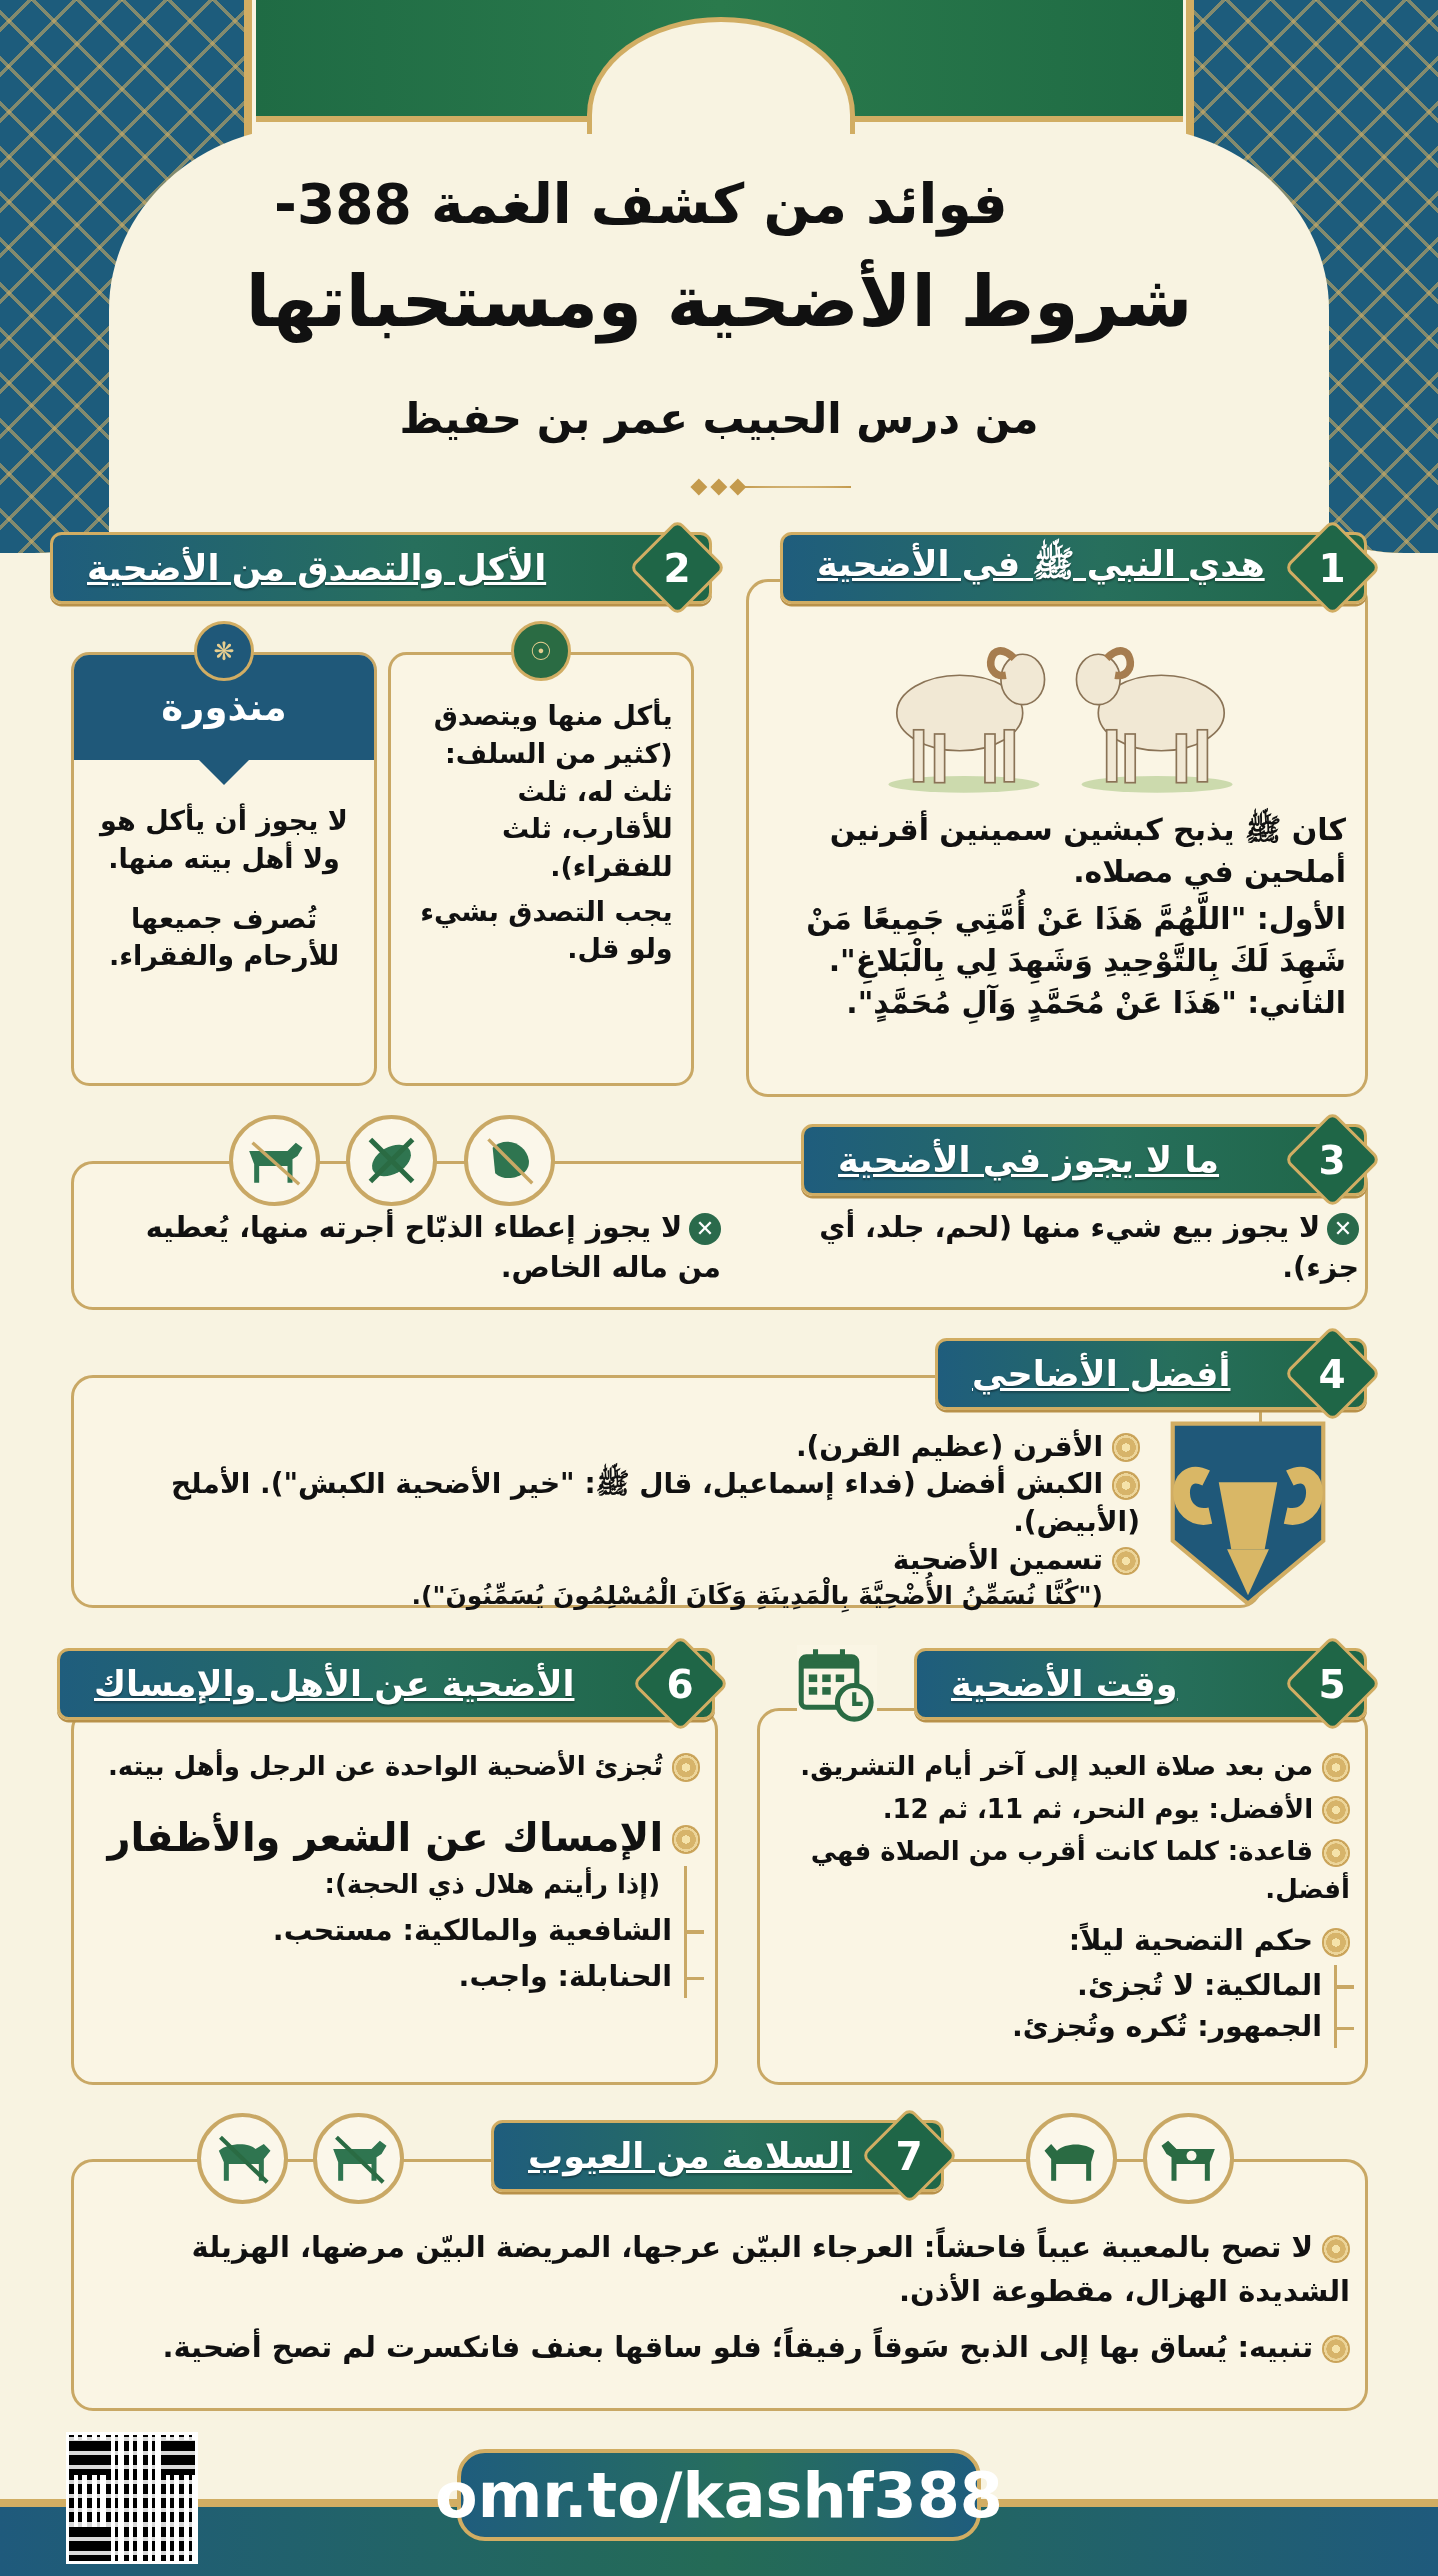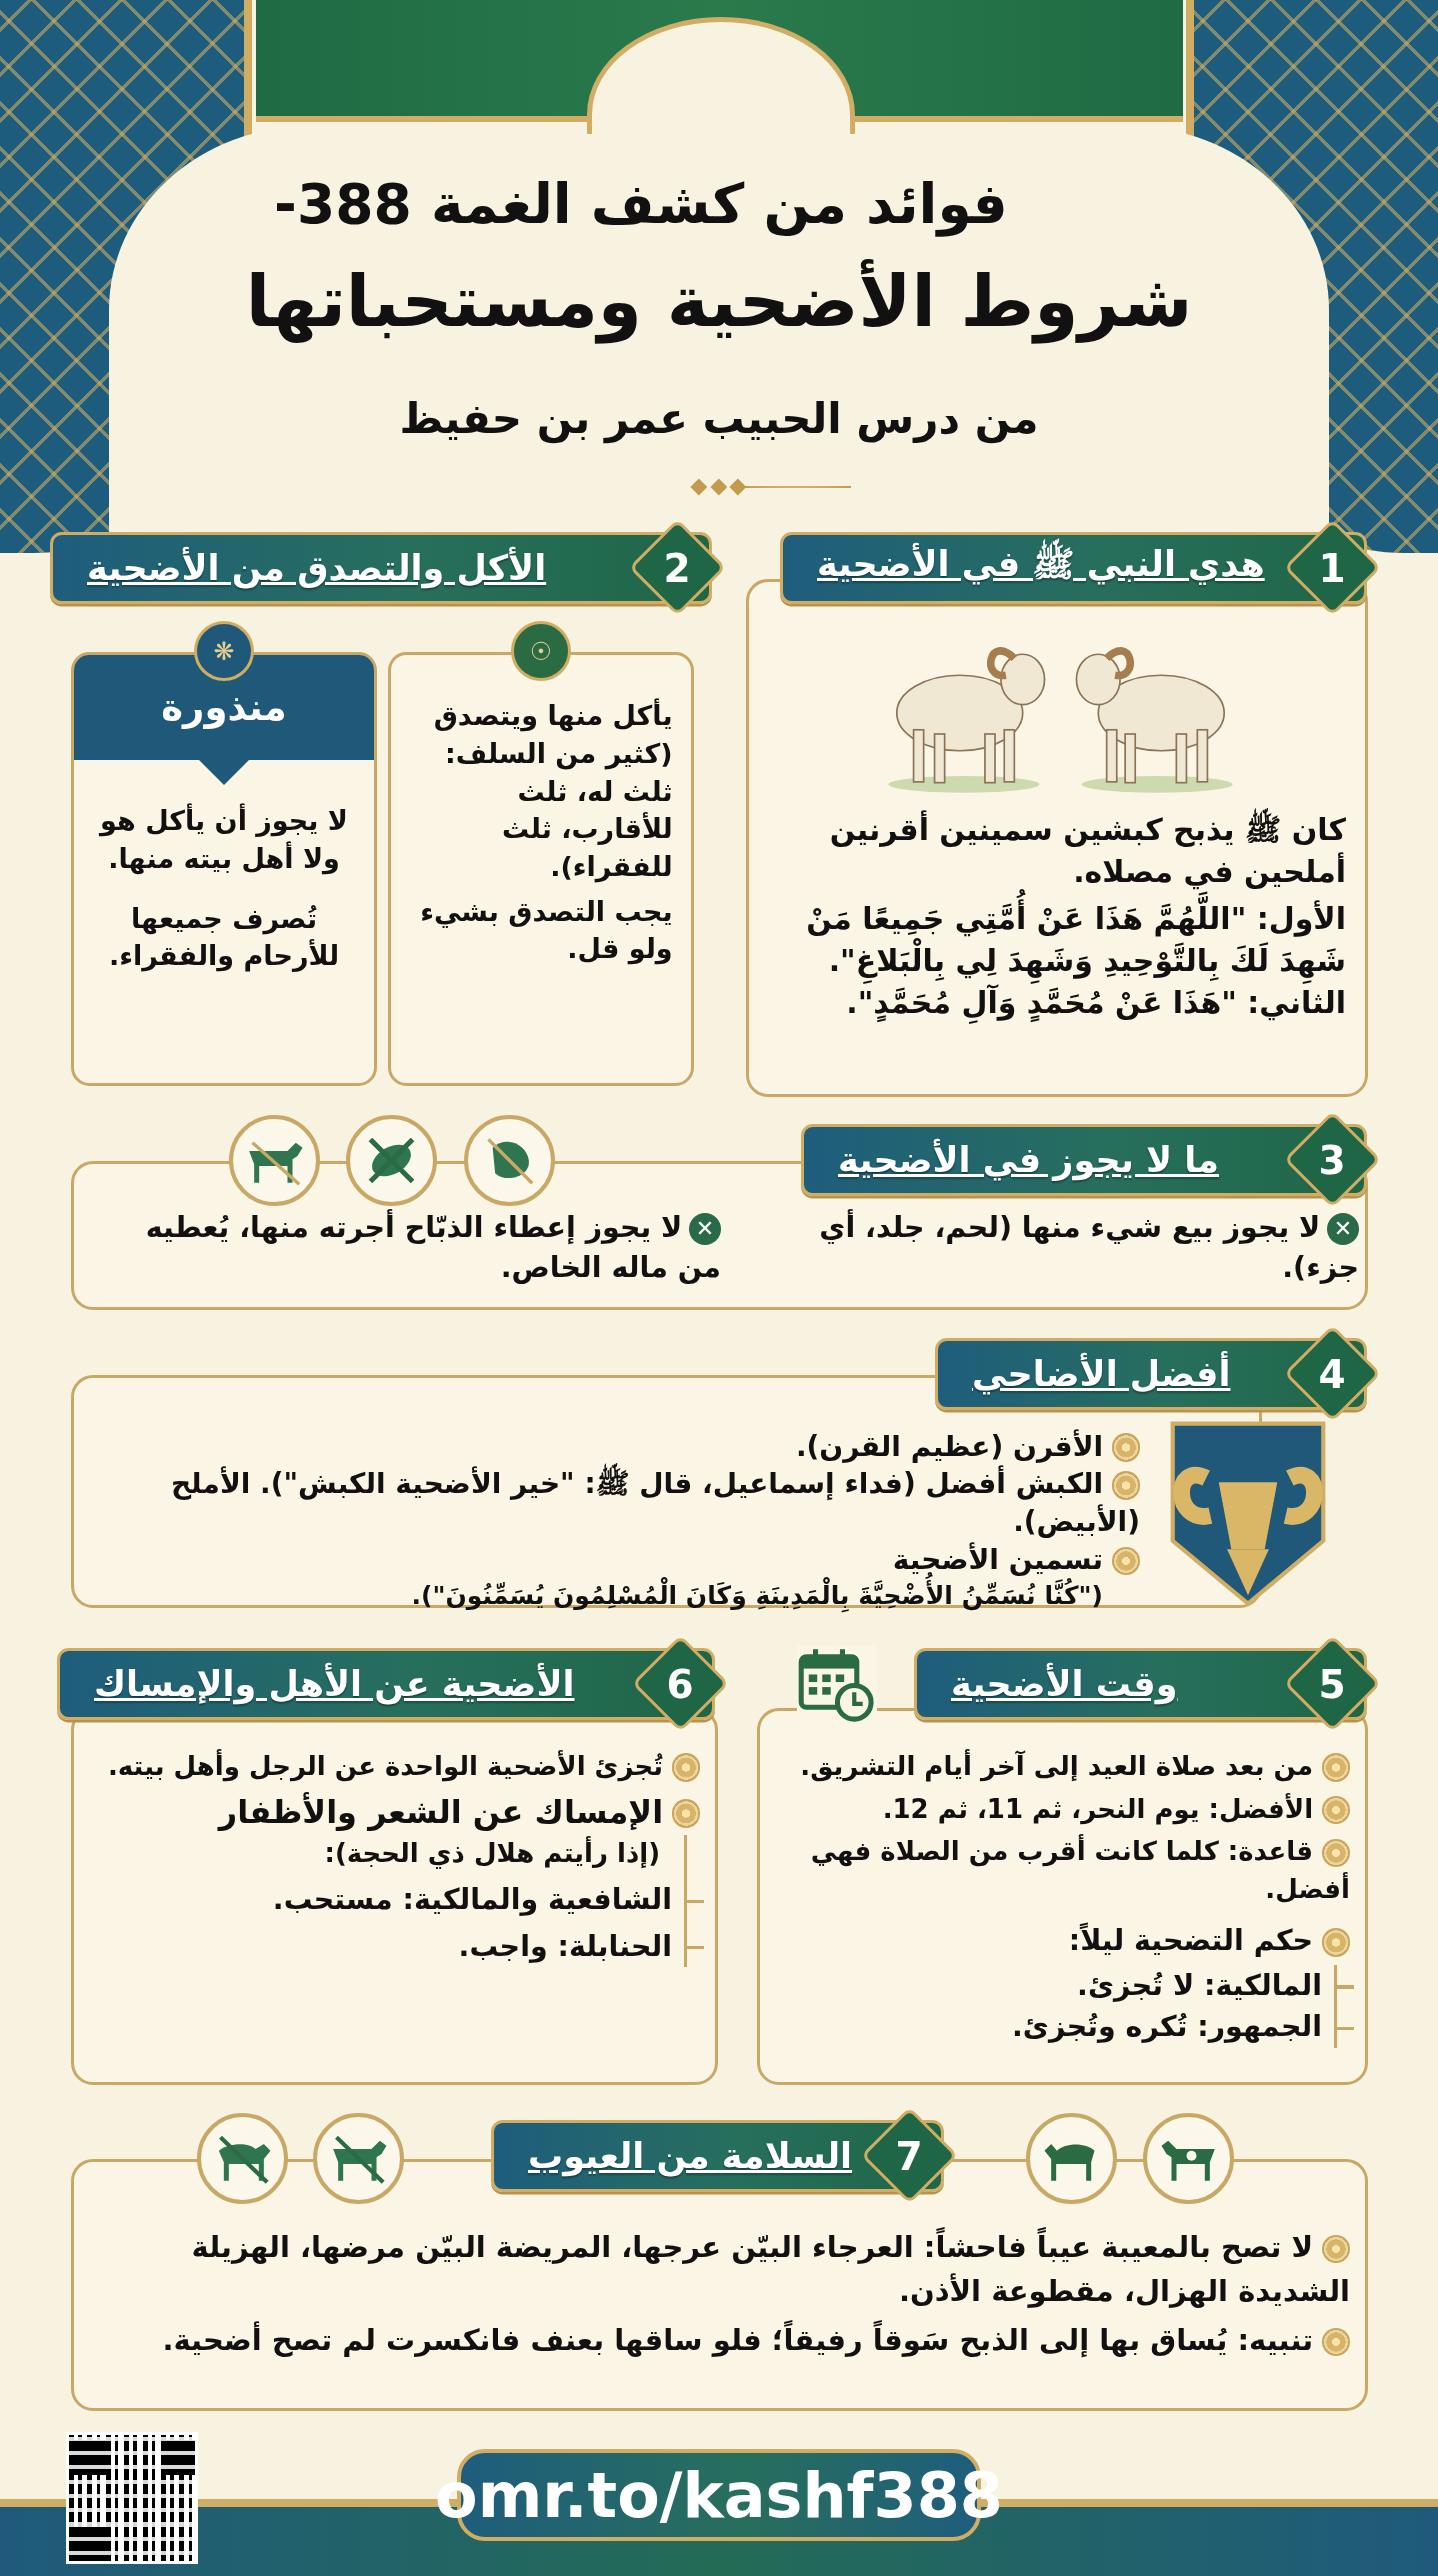--- a/index.html
+++ b/index.html
@@ -274,21 +274,21 @@
 <div class="abs card" style="left:71px; top:1708px; width:647px; height:377px;"></div>
 <div class="abs banner" style="left:57px; top:1648px; width:658px;">
   <div class="num">
       <div class="num-in"></div>
       <div class="num-t">6</div>
     </div>
   <span class="btitle">الأضحية عن الأهل والإمساك</span>
 </div>
 <div class="abs body-text" style="left:92px; top:1748px; width:608px; font-size:26px; line-height:1.45;">
   <p><span class="bullet"></span><span>تُجزئ الأضحية الواحدة عن الرجل وأهل بيته.</span></p>
-  <p style="margin-top:3px; font-size:32px;"><span class="bullet"></span><span>الإمساك عن الشعر والأظفار</span></p>
+  <p style="margin-top:22px; font-size:40px;"><span class="bullet"></span><span>الإمساك عن الشعر والأظفار</span></p>
   <div style="border-right:3.4px solid #c9a865; margin-right:13.4px; padding-right:0;">
     <p style="padding-right:23.5px; font-size:26px;">(إذا رأيتم هلال ذي الحجة):</p>
     <p style="font-size:28.5px; margin-top:6.7px;"><span class="tick"></span><span>الشافعية والمالكية: مستحب.</span></p>
     <p style="font-size:28.5px; margin-top:5px;"><span class="tick"></span><span>الحنابلة: واجب.</span></p>
   </div>
 </div>
 
 <div class="abs card" style="left:71px; top:2159px; width:1297px; height:252px;"></div>
 <div class="abs banner" style="left:491px; top:2120px; width:453px;">
   <div class="num">
@@ -315,19 +315,19 @@
     </svg>
 </div>
 <div class="abs circ-icon" style="left:197px; top:2113px;">
   <svg width="62" height="50" viewBox="0 0 74 60">
       <path d="M8 20 C 20 10, 45 10, 52 18 L62 12 L70 20 L62 30 V56 H56 V36 H20 V56 H14 V34 Z" fill="#2f7550"></path>
       <line x1="10" y1="4" x2="66" y2="58" stroke="#2a6b43" stroke-width="5"></line>
     </svg>
 </div>
 <div class="abs body-text" style="left:126px; top:2226px; width:1224px; font-size:29px; line-height:1.5;">
   <p><span class="bullet"></span><span>لا تصح بالمعيبة عيباً فاحشاً: العرجاء البيّن عرجها، المريضة البيّن مرضها، الهزيلة الشديدة الهزال، مقطوعة الأذن.</span></p>
-  <p style="margin-top:6px;"><span class="bullet"></span><span>تنبيه: يُساق بها إلى الذبح سَوقاً رفيقاً؛ فلو ساقها بعنف فانكسرت لم تصح أضحية.</span></p>
+  <p style="margin-top:13px;"><span class="bullet"></span><span>تنبيه: يُساق بها إلى الذبح سَوقاً رفيقاً؛ فلو ساقها بعنف فانكسرت لم تصح أضحية.</span></p>
 </div>
 
 <div class="abs footer"></div>
 <div class="abs url-badge">omr.to/kashf388</div>
 <div class="abs qr"></div>
 
 
 </body></html>

